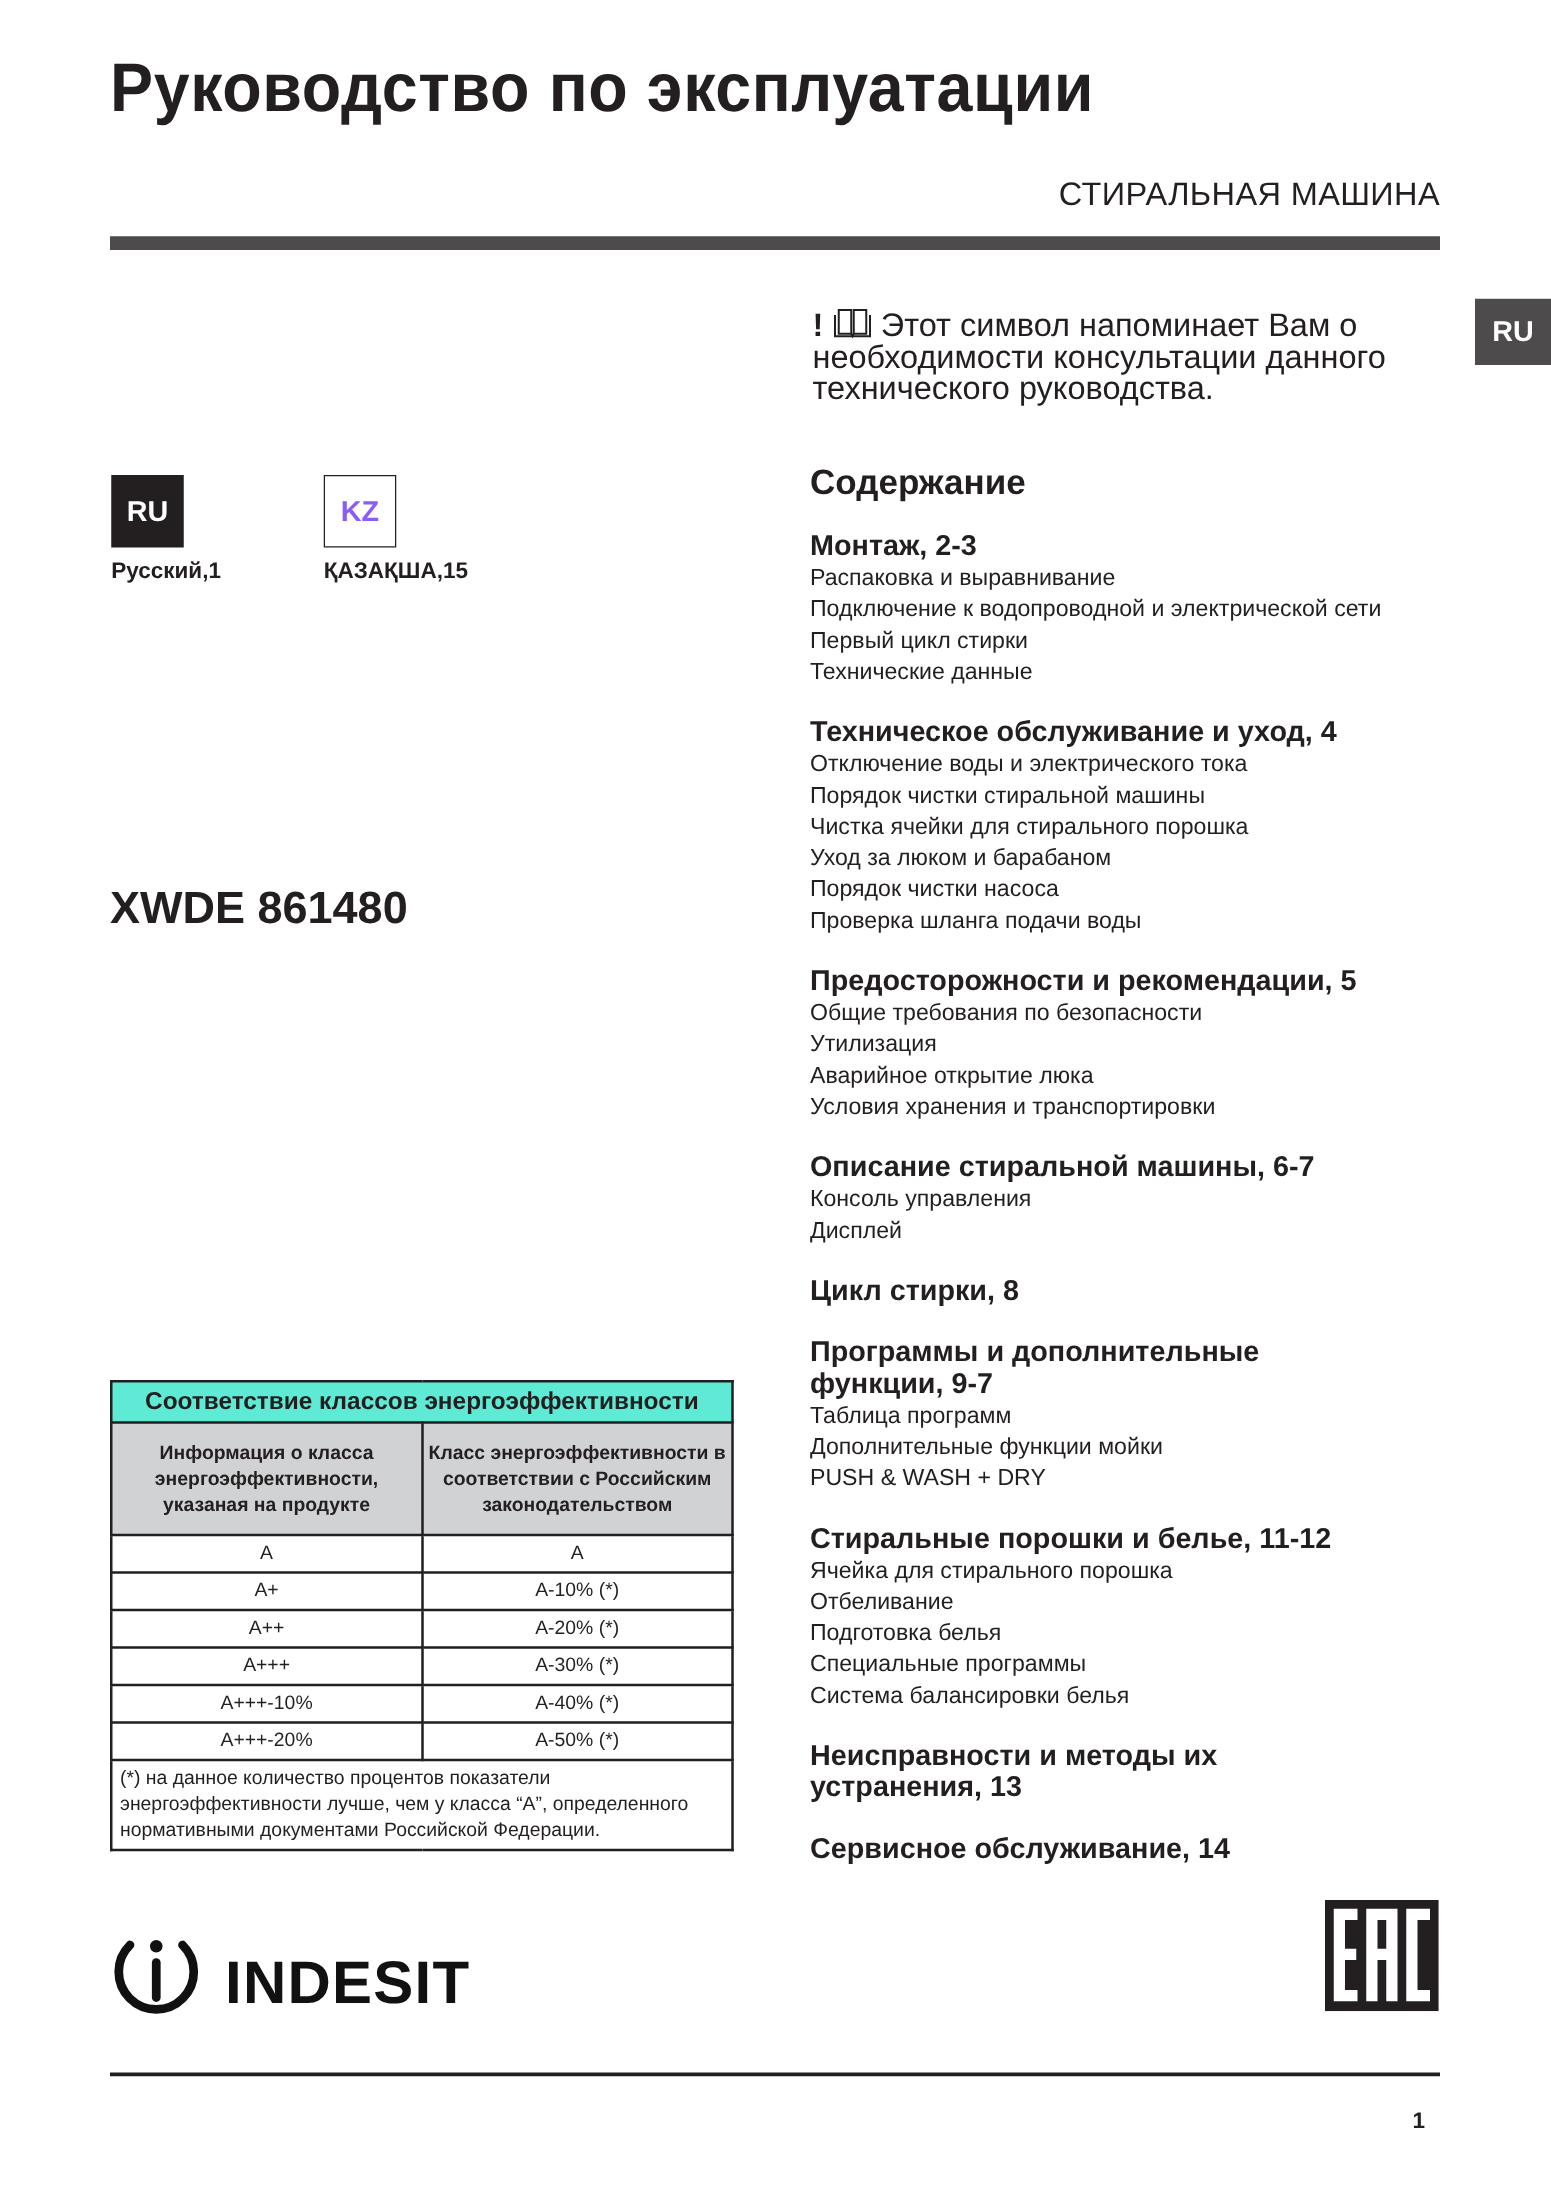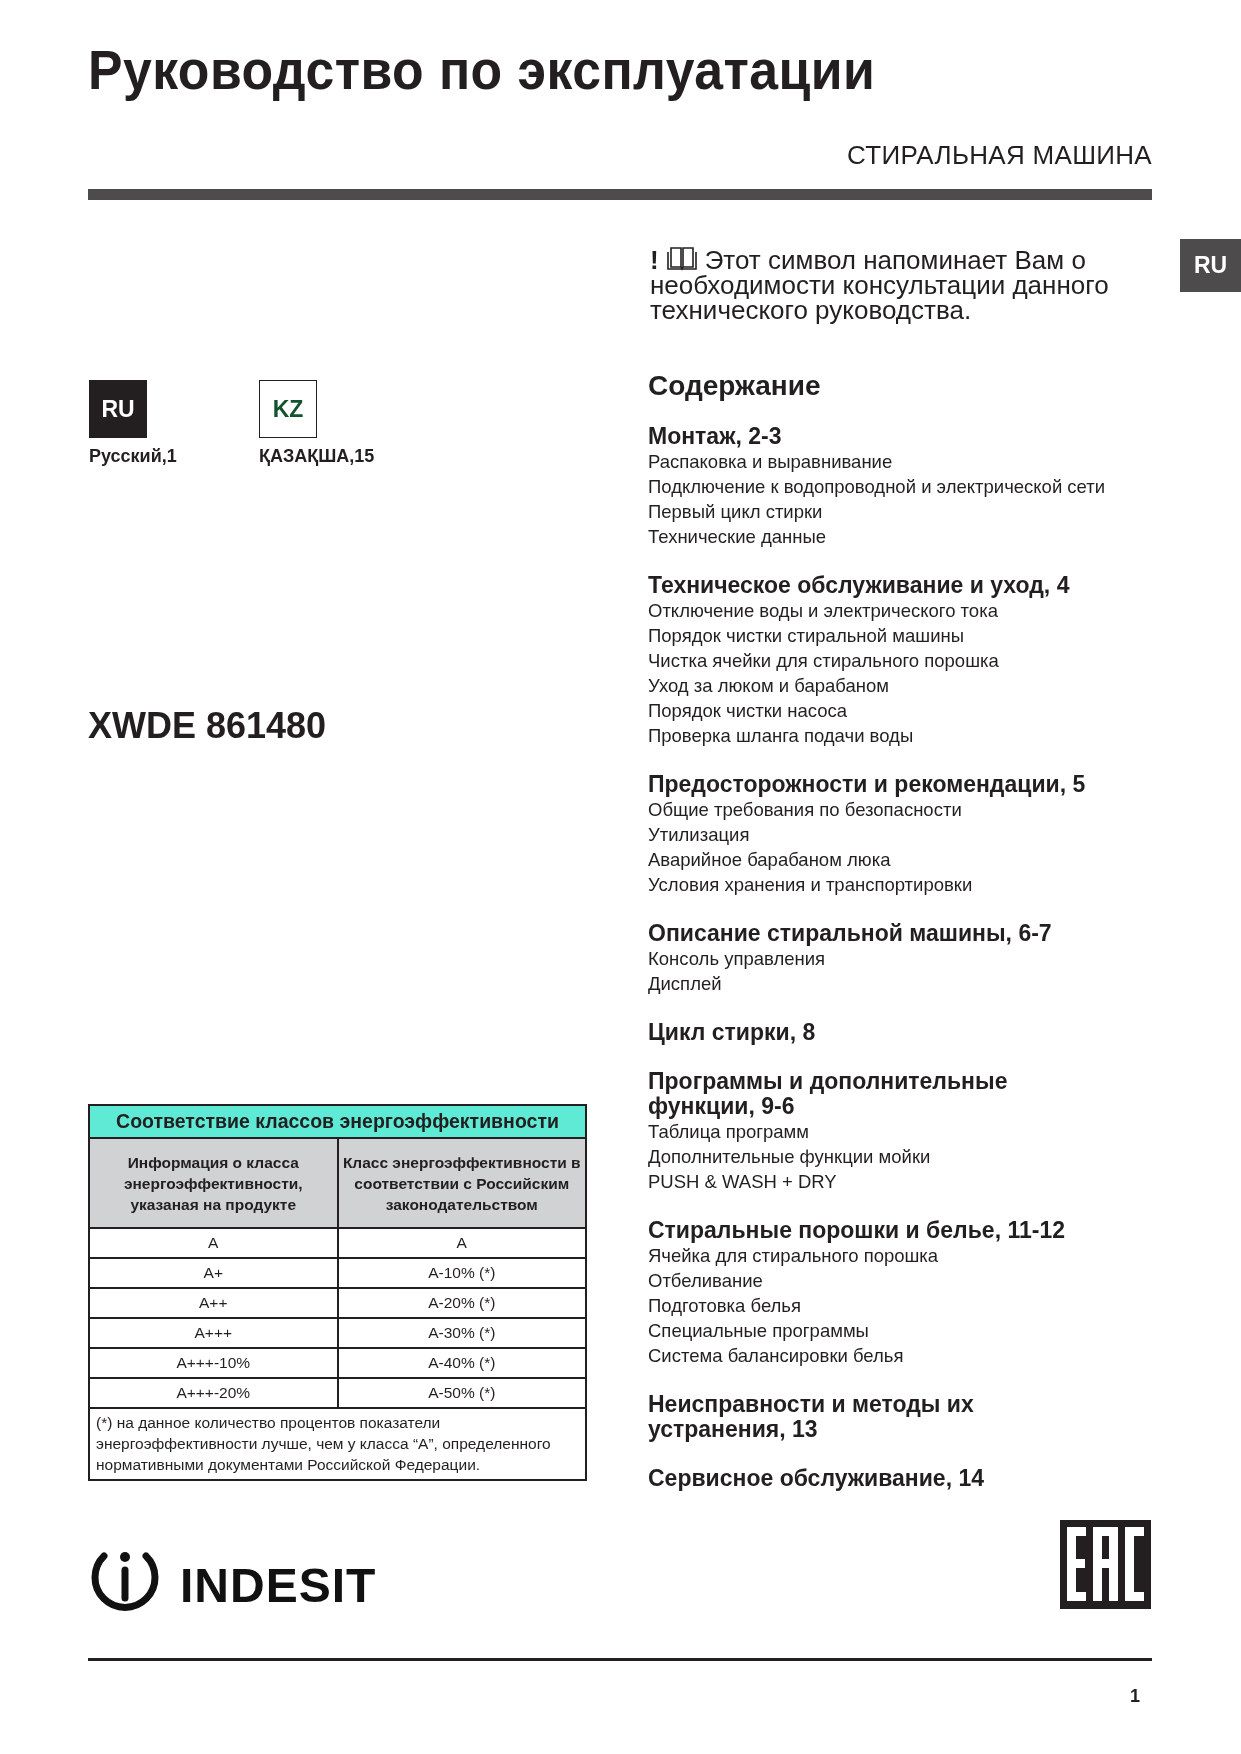--- a/index.html
+++ b/index.html
@@ -31,21 +31,21 @@
     font-size: 26px; line-height: 25px; color: #231f20;
   }
   .notice .excl { font-weight: bold; margin-right: 6px; }
   .notice .book { display: inline-block; width: 34px; height: 26px; vertical-align: -3px; margin-right: 6px; }
 
   .lang-box {
     width: 58px; height: 58px; display: flex; align-items: center; justify-content: center;
     font-size: 23px; font-weight: bold; box-sizing: border-box;
   }
   .lang-box.ru { left: 89px; top: 380px; background: #231f20; color: #ffffff; }
-  .lang-box.kz { left: 259px; top: 380px; border: 1.5px solid #231f20; color: #14532d; background: #fff; }
+  .lang-box.kz { left: 259px; top: 380px; border: 1.5px solid #231f20; color: #8b5cf6; background: #fff; }
   .lang-label { font-size: 18px; font-weight: bold; top: 446px; }
   .lang-label.ru { left: 89px; }
   .lang-label.kz { left: 259px; }
 
   .model { left: 88px; top: 705px; font-size: 36px; font-weight: bold; }
 
   
   .toc { left: 648px; top: 370px; width: 520px; }
   .toc-title { font-size: 28px; font-weight: bold; margin: 0 0 22px 0; line-height: 32px; }
   .toc-section { margin-bottom: 24px; }
@@ -114,36 +114,36 @@
     <p class="toc-item">Чистка ячейки для стирального порошка</p>
     <p class="toc-item">Уход за люком и барабаном</p>
     <p class="toc-item">Порядок чистки насоса</p>
     <p class="toc-item">Проверка шланга подачи воды</p>
   </div>
 
   <div class="toc-section">
     <p class="toc-head">Предосторожности и рекомендации, 5</p>
     <p class="toc-item">Общие требования по безопасности</p>
     <p class="toc-item">Утилизация</p>
-    <p class="toc-item">Аварийное барабаном люка</p>
+    <p class="toc-item">Аварийное открытие люка</p>
     <p class="toc-item">Условия хранения и транспортировки</p>
   </div>
 
   <div class="toc-section">
     <p class="toc-head">Описание  стиральной машины, 6-7</p>
     <p class="toc-item">Консоль управления</p>
     <p class="toc-item">Дисплей</p>
   </div>
 
   <div class="toc-section">
     <p class="toc-head">Цикл стирки, 8</p>
   </div>
 
   <div class="toc-section">
-    <p class="toc-head" style="width:380px">Программы и дополнительные функции, 9-6</p>
+    <p class="toc-head" style="width:380px">Программы и дополнительные функции, 9-7</p>
     <p class="toc-item">Таблица программ</p>
     <p class="toc-item">Дополнительные функции мойки</p>
     <p class="toc-item">PUSH &amp; WASH + DRY</p>
   </div>
 
   <div class="toc-section">
     <p class="toc-head">Стиральные порошки и белье, 11-12</p>
     <p class="toc-item">Ячейка для стирального порошка</p>
     <p class="toc-item">Отбеливание</p>
     <p class="toc-item">Подготовка белья</p>

